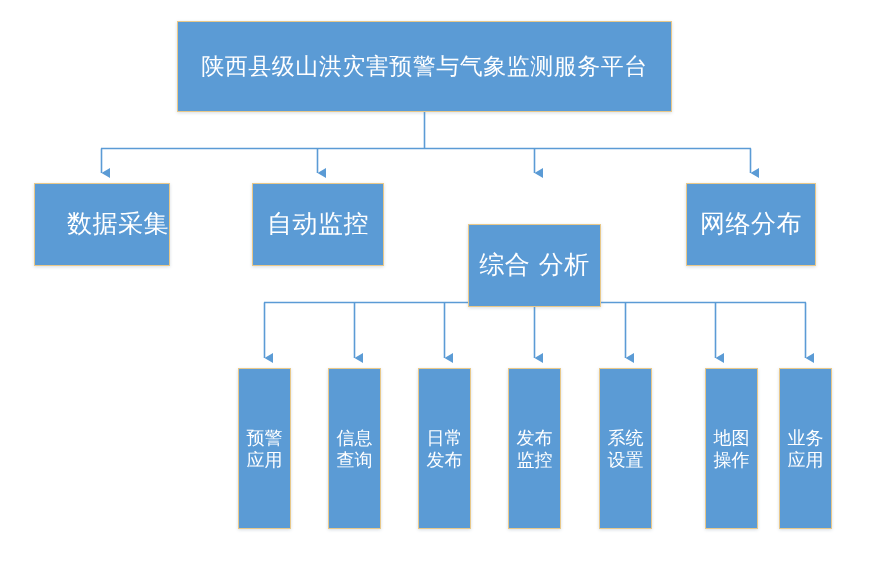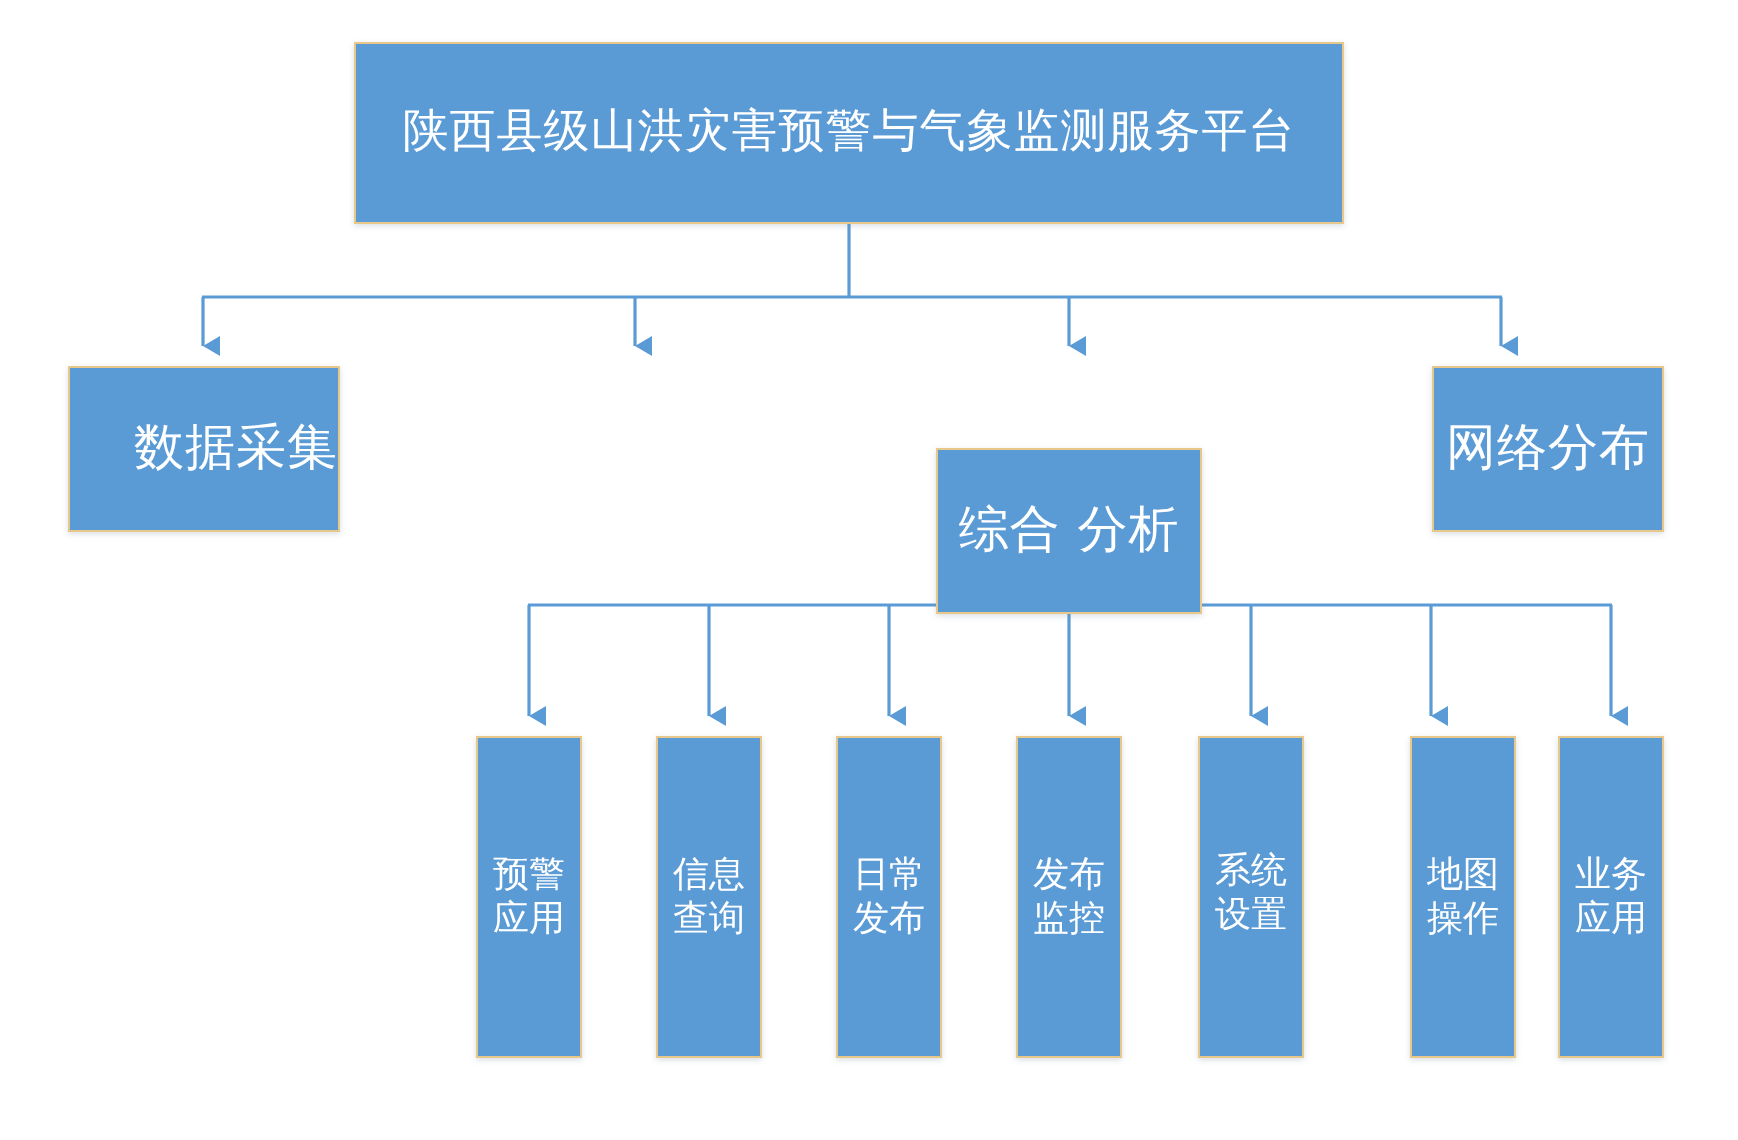--- a/index.html
+++ b/index.html
@@ -101,44 +101,47 @@
     </g>
   </svg>
 
   <div class="node node-root">
     <span class="vtext">陕西县级山洪灾害预警与气象监测服务平台</span>
   </div>
 
   <div class="node node-l2" style="left:34px; top:183px; width:136px;padding-left:32px;">
     <span class="vtext">数据采集</span>
   </div>
+  <div class="node node-l2" style="left:252px; top:183px; width:132px;">
+    <span class="vtext">自动监控</span>
+  </div>
   <div class="node node-l2" style="left:468px; top:183px; width:133px;margin-top:41px;">
     <span class="vtext">综合 分析</span>
   </div>
-  <div class="node node-l2" style="left:716px; top:183px; width:116px;">
+  <div class="node node-l2" style="left:686px; top:183px; width:130px;font-family:Liberation Serif, serif;">
     <span class="vtext">网络分布</span>
   </div>
 
   <div class="node node-leaf" style="left:238px; top:368px;">
     <span class="vtext">预警
 应用</span>
   </div>
   <div class="node node-leaf" style="left:328px; top:368px;">
     <span class="vtext">信息
 查询</span>
   </div>
   <div class="node node-leaf" style="left:418px; top:368px;">
     <span class="vtext">日常
 发布</span>
   </div>
   <div class="node node-leaf" style="left:508px; top:368px;">
     <span class="vtext">发布
 监控</span>
   </div>
-  <div class="node node-leaf" style="left:599px; top:368px;font-family:Liberation Mono, monospace;">
+  <div class="node node-leaf" style="left:599px; top:368px;">
     <span class="vtext">系统
 设置</span>
   </div>
   <div class="node node-leaf" style="left:689px; top:368px;margin-left:16px;">
     <span class="vtext">地图
 操作</span>
   </div>
   <div class="node node-leaf" style="left:779px; top:368px;">
     <span class="vtext">业务
 应用</span>

